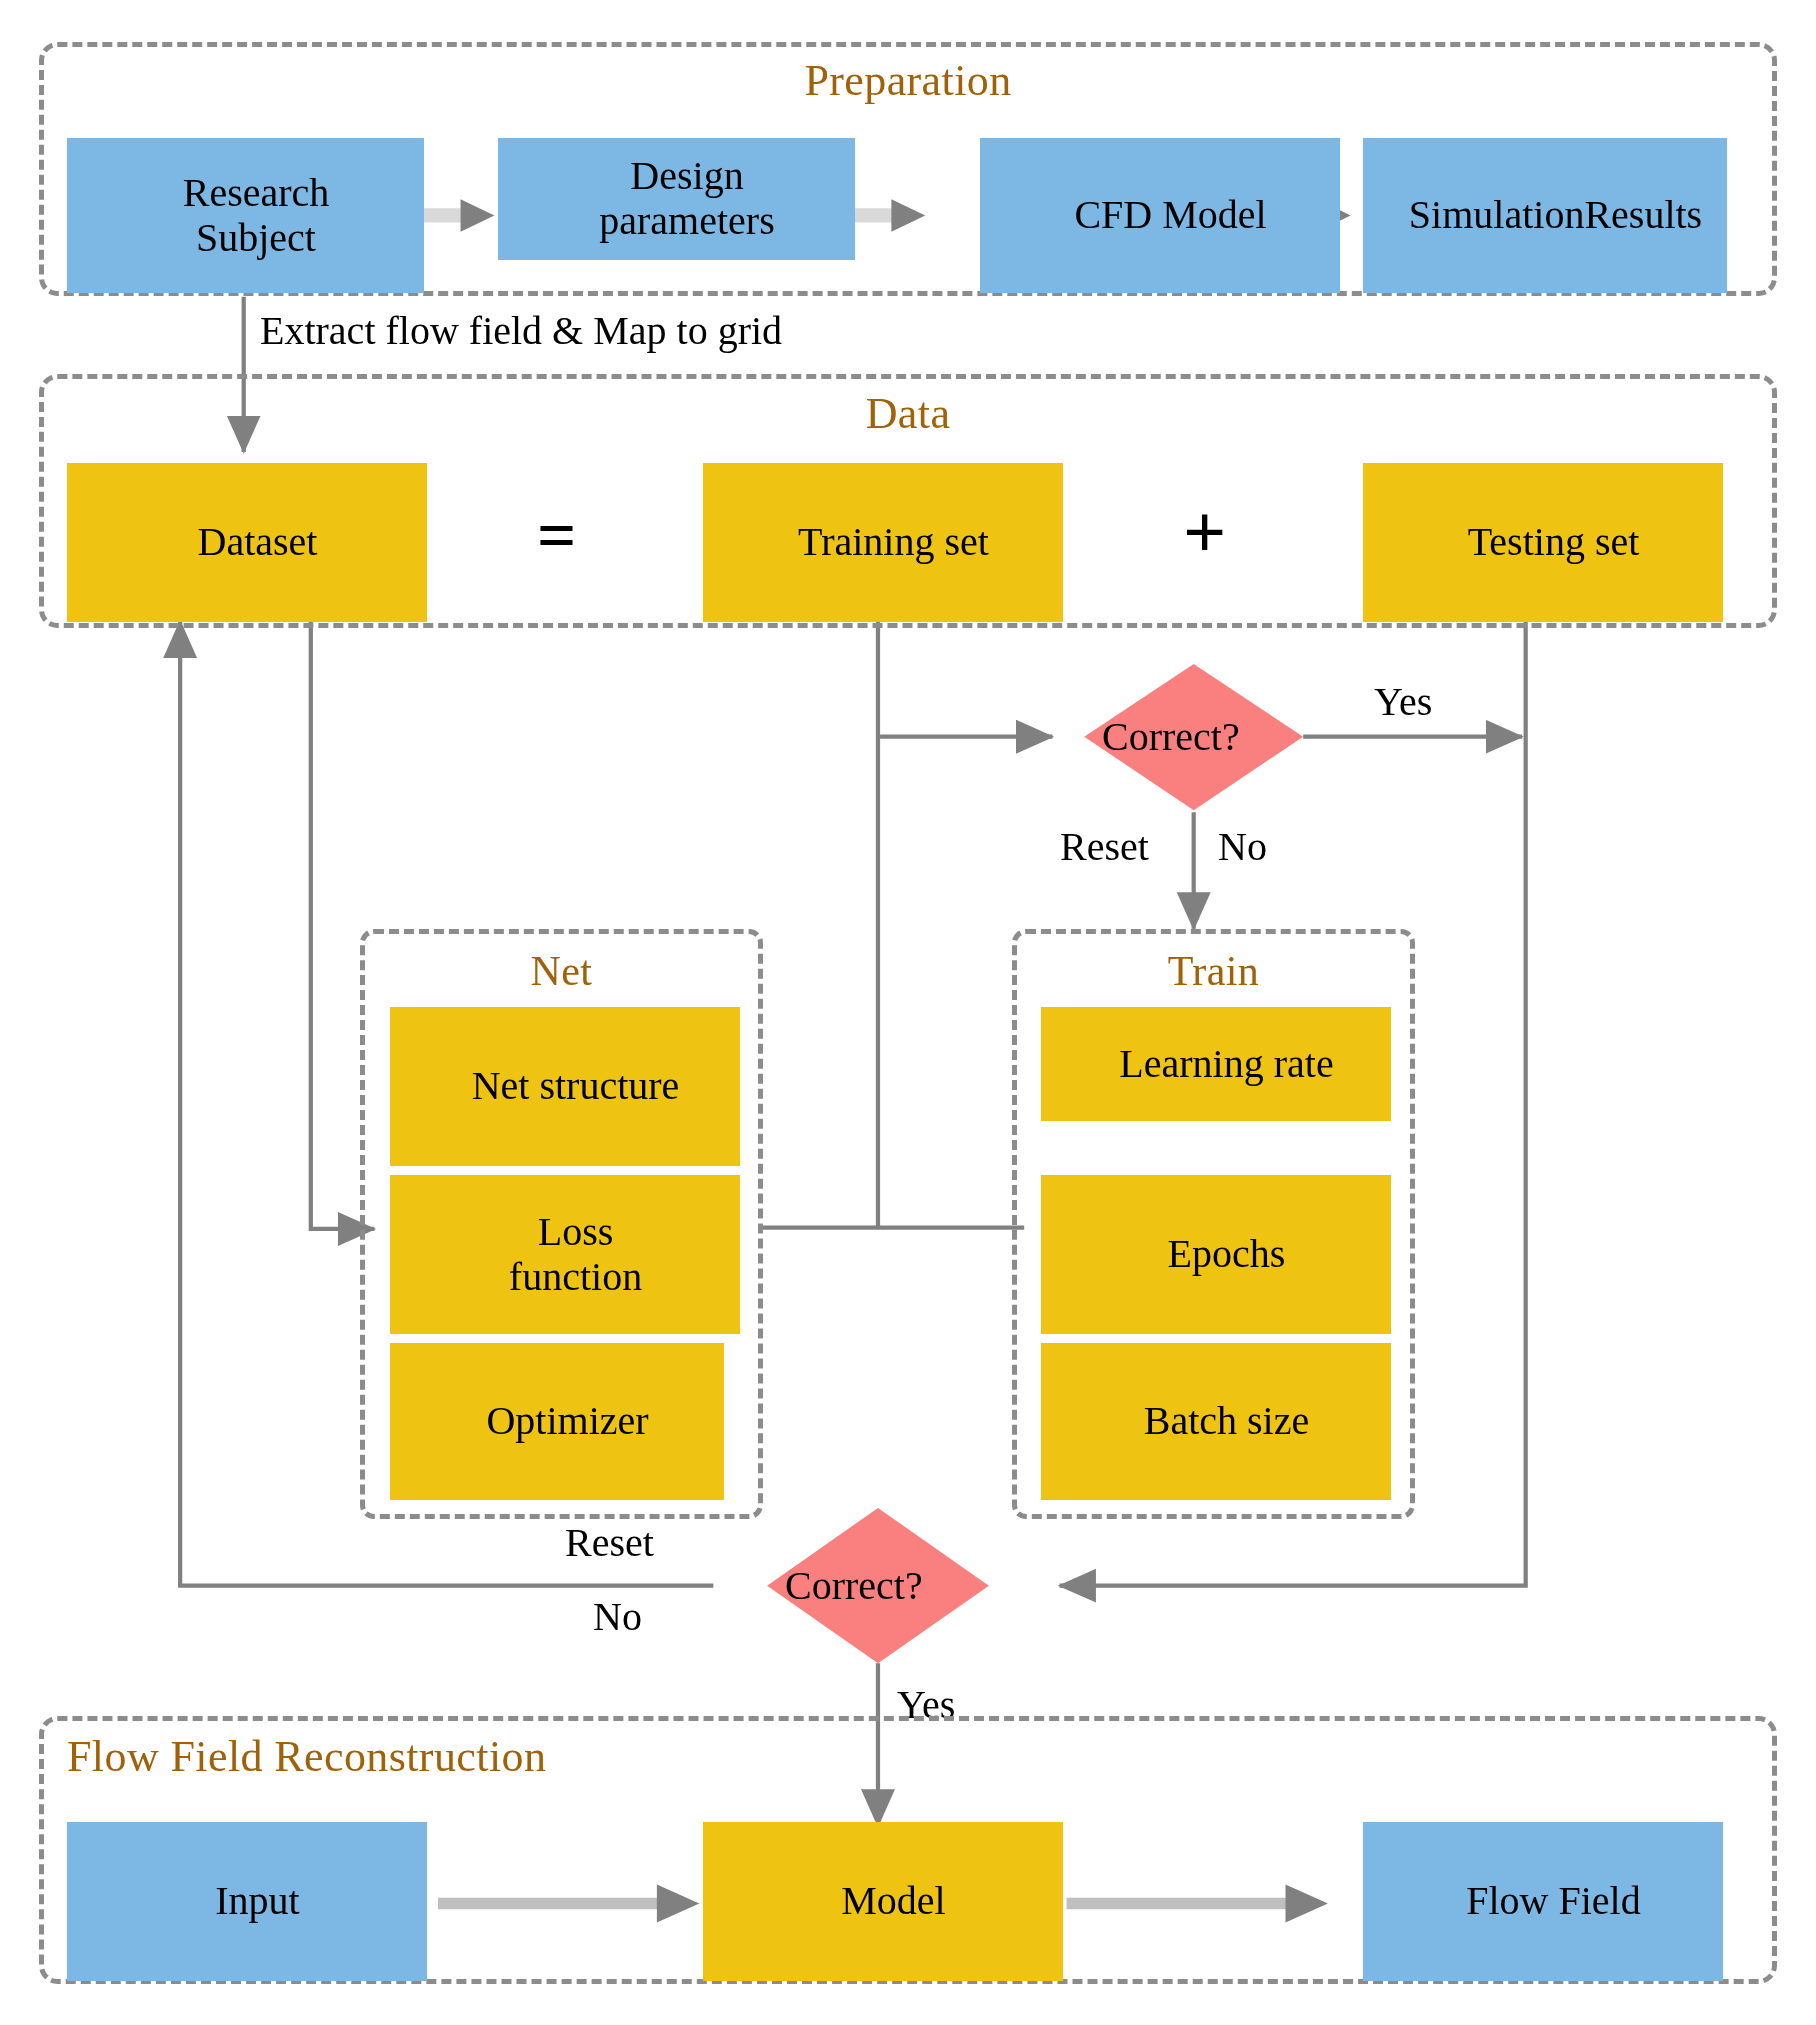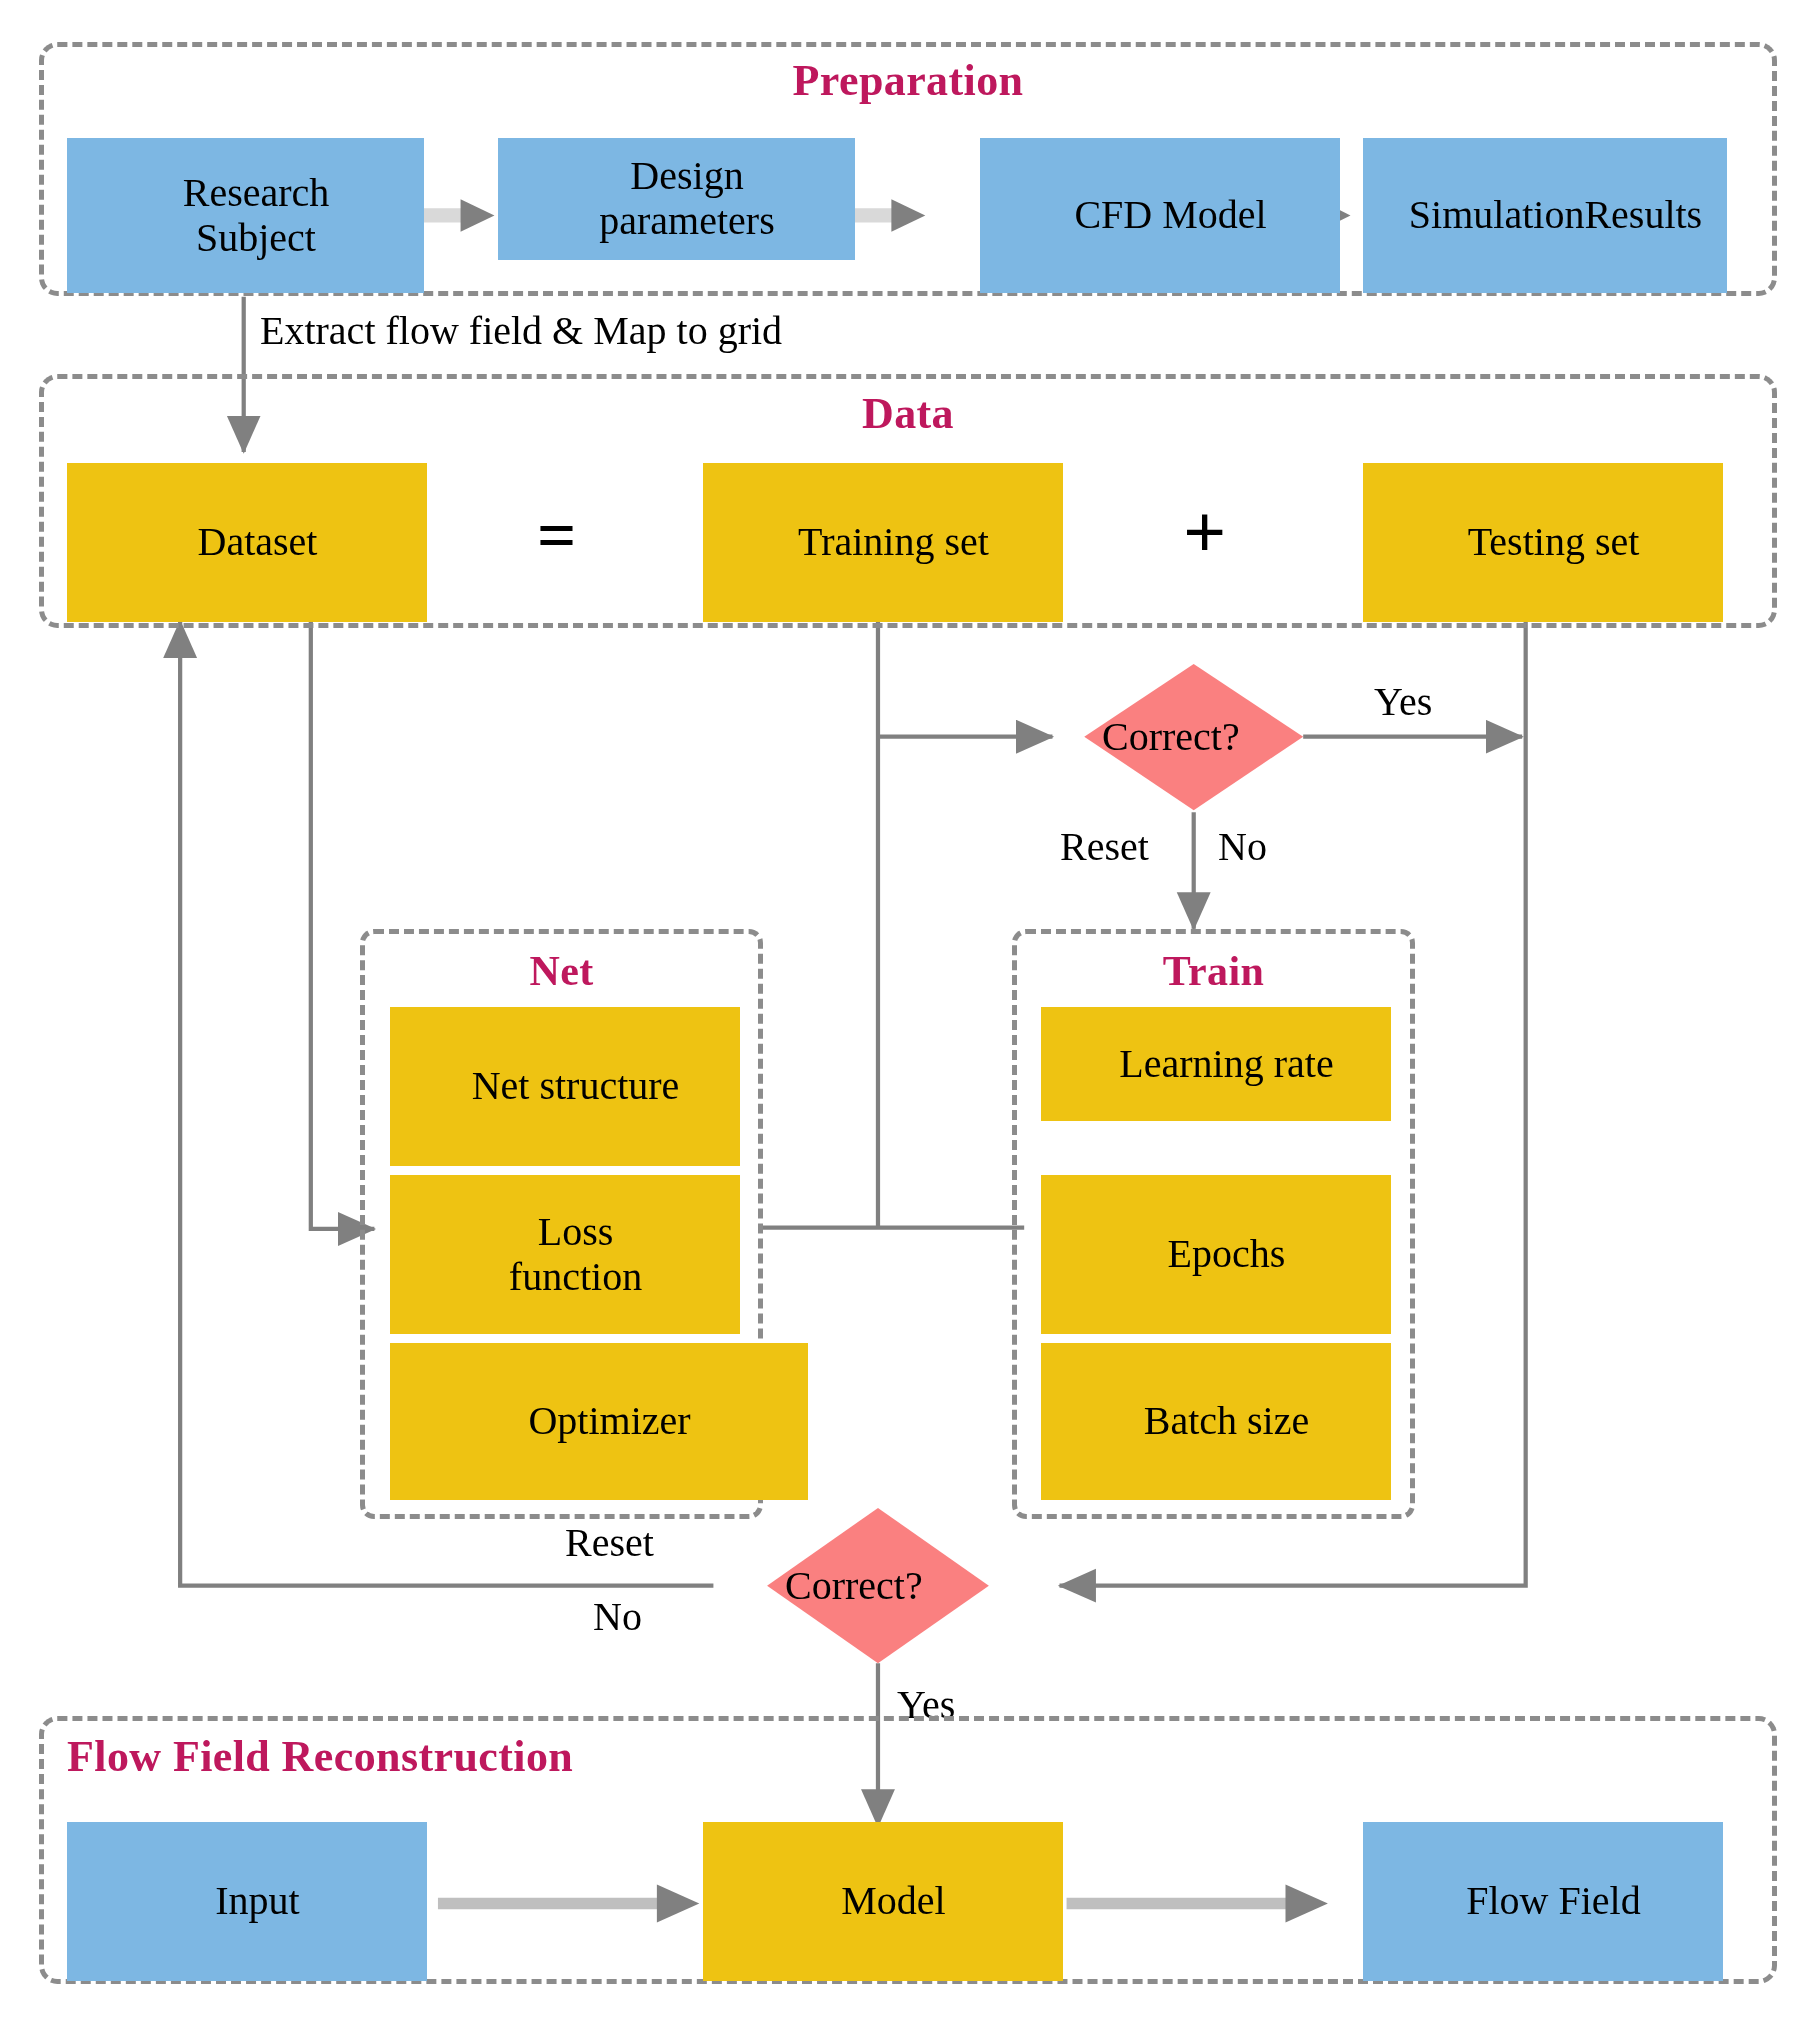--- a/index.html
+++ b/index.html
@@ -1,21 +1,21 @@
 <!DOCTYPE html>
 <html style="font-size:11.3px"><head>
 <meta charset="utf-8">
 <style>
   html,body{margin:0;padding:0;background:#ffffff;}
   body{font-family:"Liberation Serif", serif;}
   #stage{position:relative;width:1816px;height:2025px;background:#fff;overflow:hidden;}
   svg#wires{position:absolute;left:0;top:0;width:1816px;height:2025px;pointer-events:none;}
 
   .group{position:absolute;border:5px dashed #8c8c8c;border-radius:18.4px;box-sizing:border-box;}
-  .group-title{position:absolute;font-weight:bold;color:#be185d;letter-spacing:0.4px;white-space:nowrap;}
+  .group-title{position:absolute;font-weight:normal;color:#a16207;letter-spacing:0.4px;white-space:nowrap;}
 
   .node{position:absolute;box-sizing:border-box;display:flex;align-items:center;justify-content:center;
         text-align:center;line-height:1.12;color:#000;padding-left:21px;}
   .blue{background:#7db7e3;}
   .gold{background:#eec312;}
 
   .lbl{position:absolute;color:#000;white-space:nowrap;}
   .opsym{position:absolute;color:#000;font-weight:bold;line-height:1;}
 </style>
 </head>
@@ -130,21 +130,21 @@
   <div class="group" style="left:360px;top:929px;width:403px;height:590px;border-radius:14px;"></div>
   <div class="group-title" style="left:360px;top:947px;width:403px;text-align:center;font-size:42px;">Net</div>
 
   <div class="node gold" style="left:390px;top:1007px;width:350px;height:159px;font-size:40px;">
     <span>Net structure</span>
   </div>
   <div class="node gold" style="left:390px;top:1175px;width:350px;height:159px;font-size:40px;flex-direction:column;">
     <span>Loss</span>
     <span>function</span>
   </div>
-  <div class="node gold" style="left:390px;top:1343px;width:418px;height:157px;font-size:40px;">
+  <div class="node gold" style="left:390px;top:1343px;width:334px;height:157px;font-size:40px;">
     <span>Optimizer</span>
   </div>
 
   <div class="group" style="left:1012px;top:929px;width:403px;height:590px;border-radius:14px;"></div>
   <div class="group-title" style="left:1012px;top:947px;width:403px;text-align:center;font-size:42px;">Train</div>
 
   <div class="node gold" style="left:1041px;top:1007px;width:350px;height:114px;font-size:40px;">
     <span>Learning rate</span>
   </div>
   <div class="node gold" style="left:1041px;top:1175px;width:350px;height:159px;font-size:40px;">

